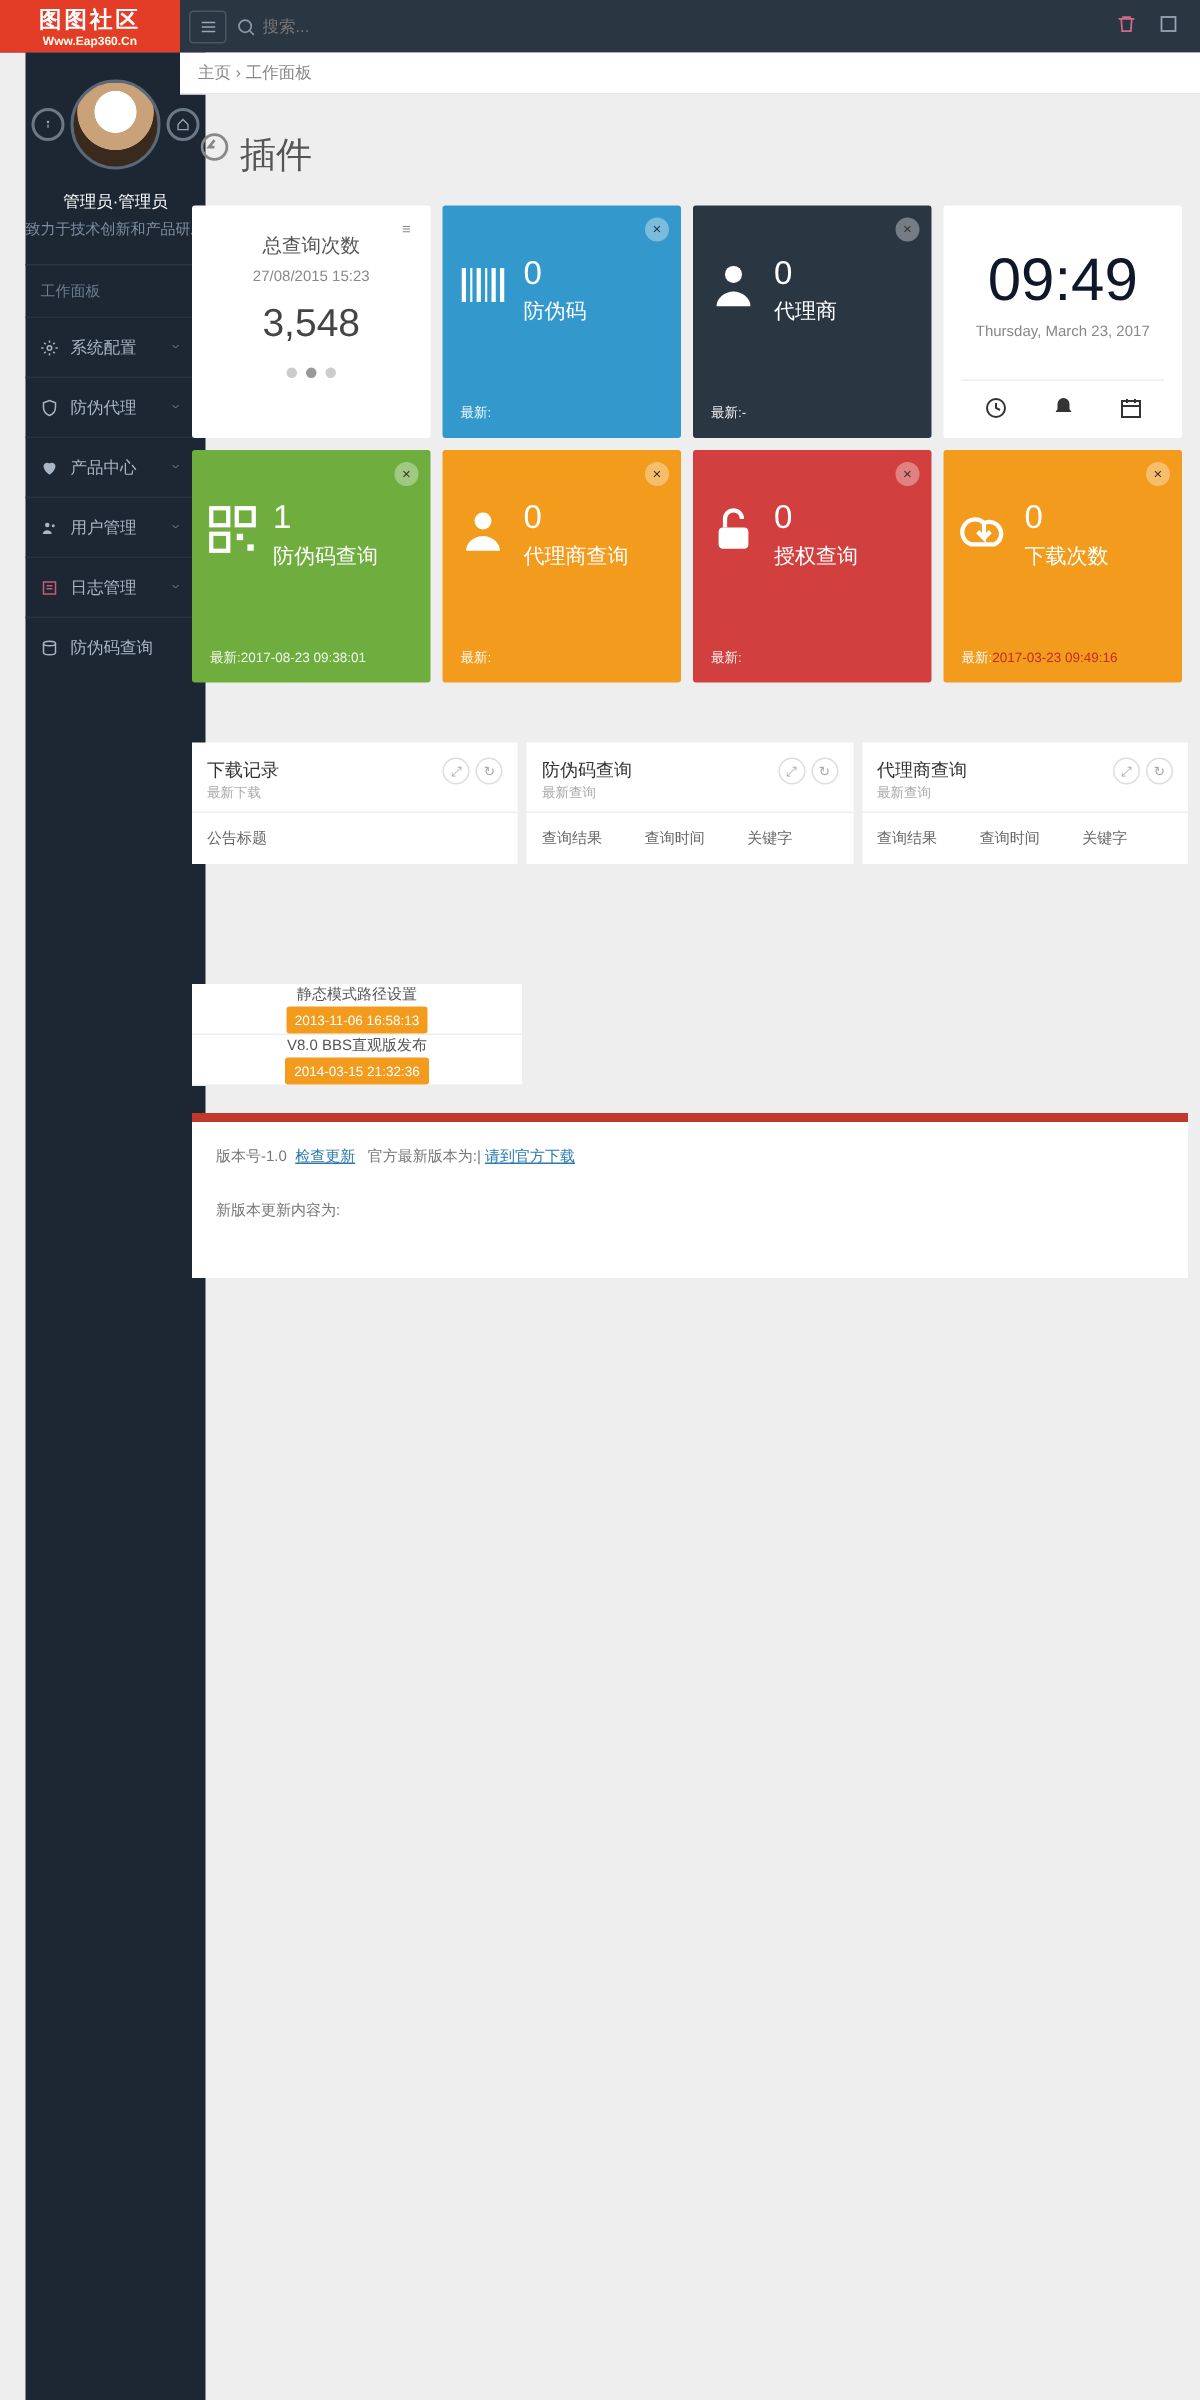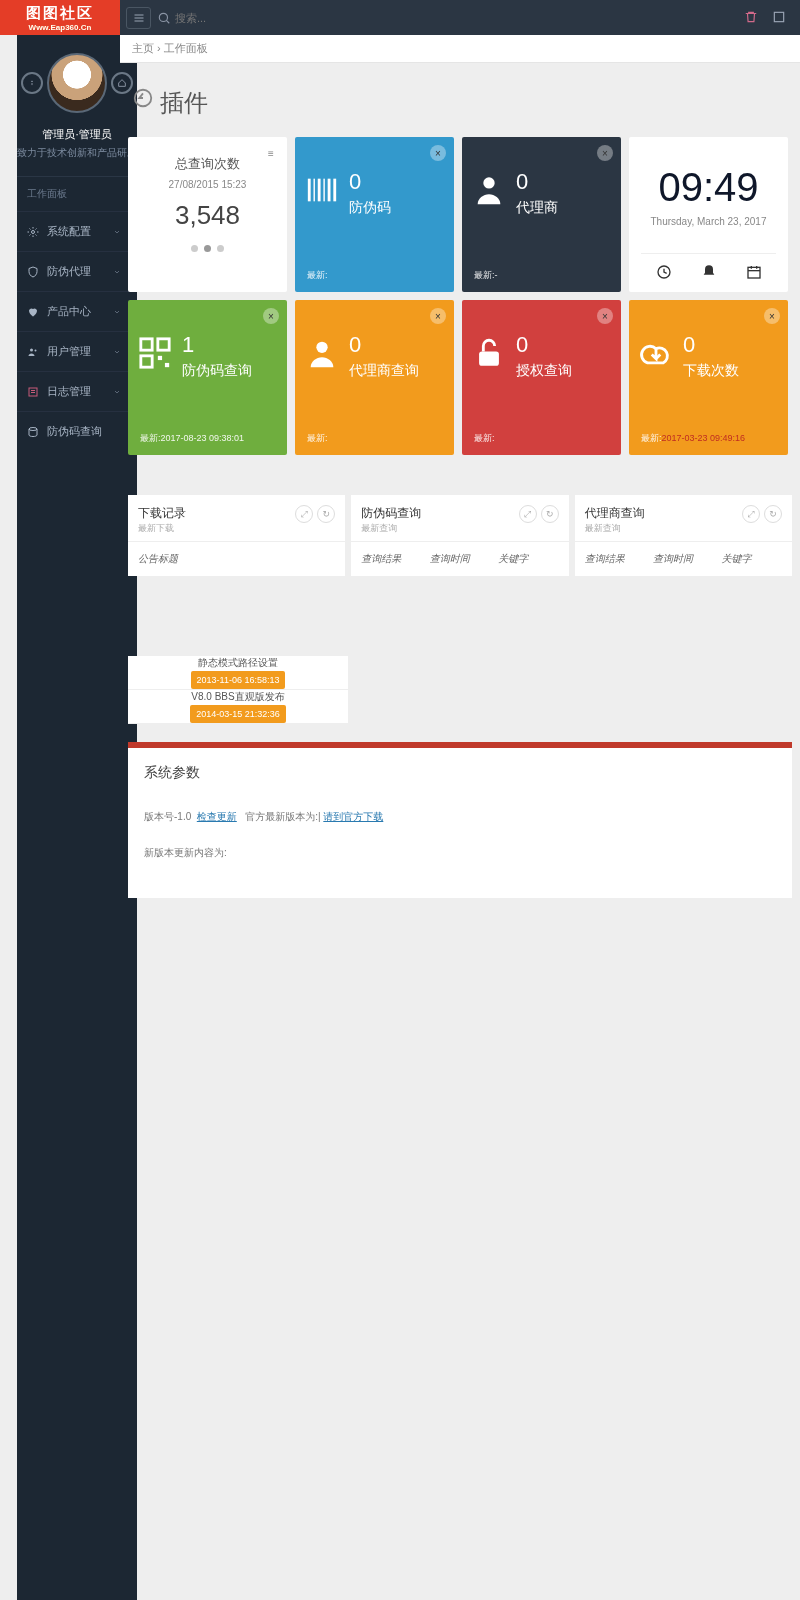--- a/index.html
+++ b/index.html
@@ -68,21 +68,21 @@
 .clock-icons svg{width:16px;height:16px;}
 
 
 .panels { display:flex; gap:6px; padding:40px 8px 0; }
 .panel { background:#fff; flex:1; }
 .panel-h { display:flex; justify-content:space-between; align-items:flex-start; padding:10px 10px 6px; border-bottom:1px solid #eee; }
 .panel-h .tt { font-size:12px; color:#333; }
 .panel-h .st { font-size:9px; color:#aaa; }
 .panel-btns{display:flex;gap:4px;}
 .pbtn{width:18px;height:18px;border:1px solid #ddd;border-radius:50%;display:flex;align-items:center;justify-content:center;color:#aaa;font-size:9px;}
-.panel-row { display:flex; padding:10px; font-size:10px; color:#666; gap:8px;font-style:italic;}
+.panel-row { display:flex; padding:10px; font-size:10px; color:#666; gap:8px;}
 .panel-row span { flex:1; }
 
 
 .records { margin:80px 8px 0; background:#fff; }
 .rec { display:flex; align-items:center; border-bottom:1px solid #eee; height:34px; padding:0 10px; font-size:10px;flex-direction:column;}
 .rec .t { flex:1; color:#555; }
 .badge { background:#f29b1d; color:#fff; padding:4px 6px; border-radius:2px; font-size:9px; }
 
 .divider { height:6px; background:#c0392b; margin:18px 8px 0; }
 .sys { background:#fff; margin:0 8px; padding:16px; }
@@ -398,21 +398,20 @@
         <span class="badge">2013-11-06 16:58:13</span>
       </div>
     <div class="rec">
         <span class="t">V8.0 BBS直观版发布</span>
         <span class="badge">2014-03-15 21:32:36</span>
       </div>
   </div>
 
   <div class="divider"></div>
   <div class="sys">
-    <h2>系统参数</h2>
     <p>
       <span>版本号-1.0</span>&nbsp;
       <span class="link">检查更新</span>&nbsp;&nbsp;
       <span>官方最新版本为:|</span>
       <span class="link">请到官方下载</span>
     </p>
     <p>新版本更新内容为:</p>
   </div>
 </div>
 

